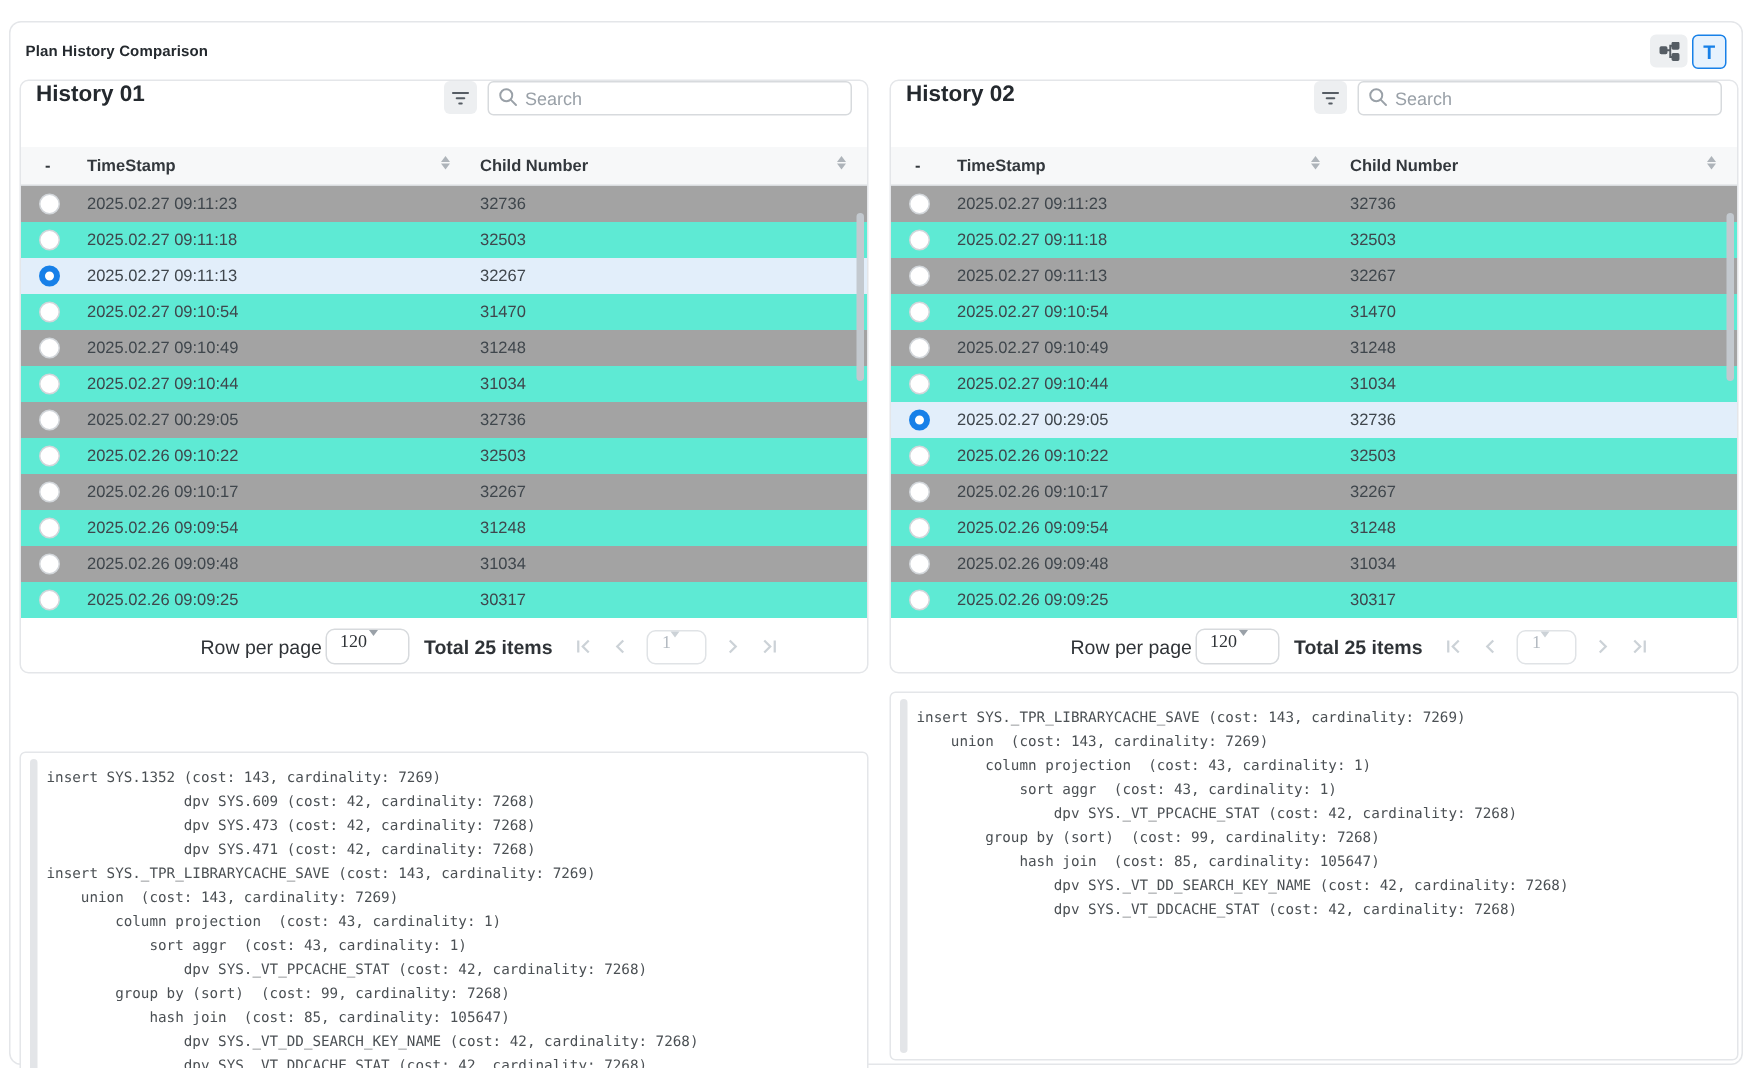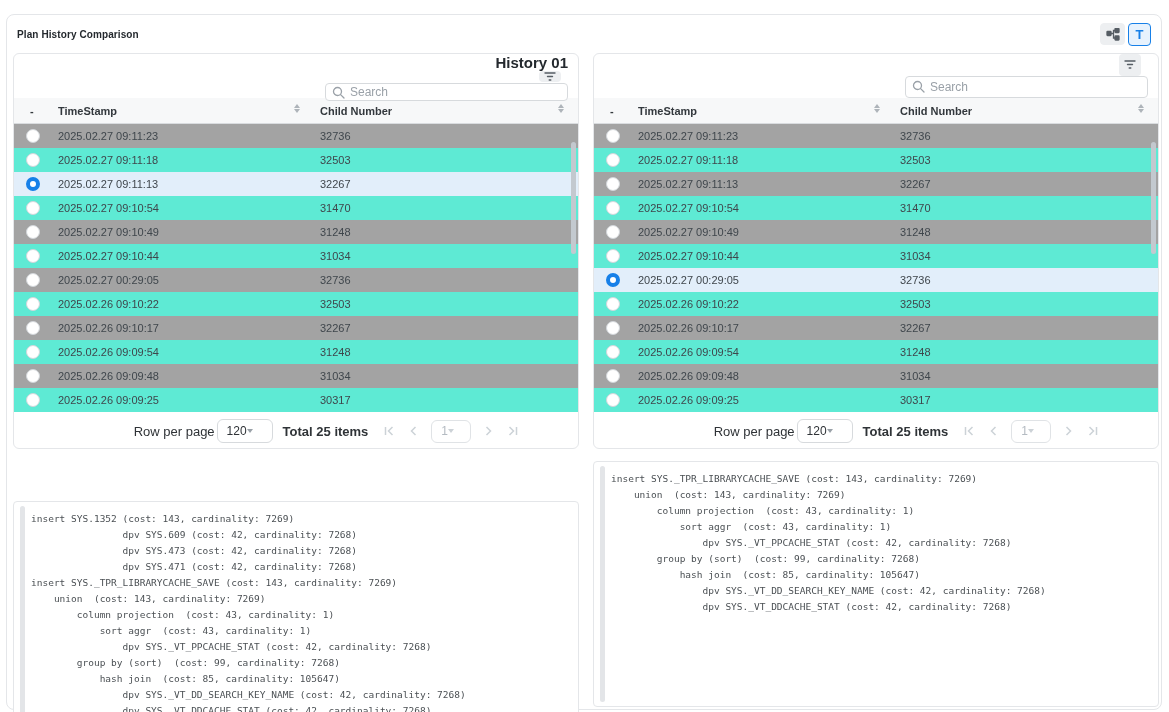--- a/index.html
+++ b/index.html
@@ -18,21 +18,21 @@
     border-radius:4px; display:flex; align-items:center; justify-content:center; cursor:pointer; }
   .btn-text { width:23px; height:23px; background:#e7f2fd; border:1.5px solid #1780e8;
     border-radius:4px; display:flex; align-items:center; justify-content:center;
     color:#1780e8; font-weight:bold; font-size:13px; cursor:pointer; }
 
   
   .panel { position:absolute; top:38px; width:566px; height:396px;
     border:1px solid #e4e6e9; border-radius:6px; background:#fff; overflow:hidden; }
   .panel.left { left:6px; } .panel.right { left:586px; }
 
-  .panel-header { height:44px; display:flex; align-items:flex-end; padding:0 10px;flex-direction:column; }
+  .panel-header { height:44px; display:flex; align-items:flex-start; padding:0 10px; }
   .panel-title { font-size:15px; font-weight:bold; color:#24292e; flex:1 1 auto; }
   .filter-btn { width:22px; height:22px; border-radius:4px; background:#edeff1;
     display:flex; align-items:center; justify-content:center; margin-right:7px; cursor:pointer; }
   .search-box { position:relative; width:243px; height:23px; }
   .search-box input { width:100%; height:100%; border:1px solid #d7dadd; border-radius:4px;
     padding:0 8px 0 24px; font-size:12px; color:#3c4248; outline:none;
     font-family:"Liberation Sans", sans-serif; }
   .search-box input::placeholder { color:#9aa1a8; }
   .search-glyph { position:absolute; left:7px; top:4px; }
 
@@ -60,22 +60,22 @@
   .radio.checked { border:4.5px solid #1780e8; }
   .table-scrollbar { position:absolute; right:2px; top:18px; width:5px; height:112px;
     background:#c3c9cf; border-radius:3px; }
 
   
   .pagination { height:38px; display:flex; align-items:center; justify-content:center;
     gap:2px; font-size:13px; color:#2f3337; padding-left:60px; }
   .pg-label { font-weight:normal; }
   .pg-total { font-weight:bold; margin-left:8px; }
   .select { height:24px; border:1px solid #d7dadd; border-radius:6px; background:#fff;
-    display:flex; align-items:center; justify-content:space-between; padding:0 20px 0 9px;
-    font-size:12px; color:#2f3337; cursor:pointer; }
+    display:flex; align-items:flex-start; justify-content:space-between; padding:0 20px 0 9px;
+    font-size:12px; color:#2f3337; cursor:pointer;font-family:Liberation Serif, serif; }
   .select.size { width:56px; }
   .select.page { width:40px; height:23px; border-color:#e0e3e6; color:#b4bbc2; }
   .caret { width:0; height:0; border-left:3.5px solid transparent;
     border-right:3.5px solid transparent; border-top:4px solid #9aa1a8; }
   .select.page .caret { border-top-color:#ccd2d7; }
   .pager { display:flex; align-items:center; gap:14px; margin-left:14px; }
   .pager-btn { display:flex; align-items:center; cursor:default; }
 
   
   .plan-box { position:absolute; top:446px; width:566px; height:246px;
@@ -283,20 +283,21 @@
                 <line x1="9.5" y1="1" x2="9.5" y2="9"></line>
               </g>
             </svg>
         </span>
       </div>
     </div>
   </div>
 
   <div class="panel right">
     <div class="panel-header">
+      <div class="panel-title">History 02</div>
       <div class="filter-btn">
         <span>
           <svg width="12" height="11" viewBox="0 0 12 11">
             <g stroke="#565d64" stroke-width="1.4" stroke-linecap="round">
               <line x1="1" y1="2" x2="11" y2="2"></line>
                 <line x1="3.5" y1="5.5" x2="8.5" y2="5.5"></line>
                 <line x1="5.2" y1="9" x2="6.8" y2="9"></line>
             </g>
           </svg>
         </span>

